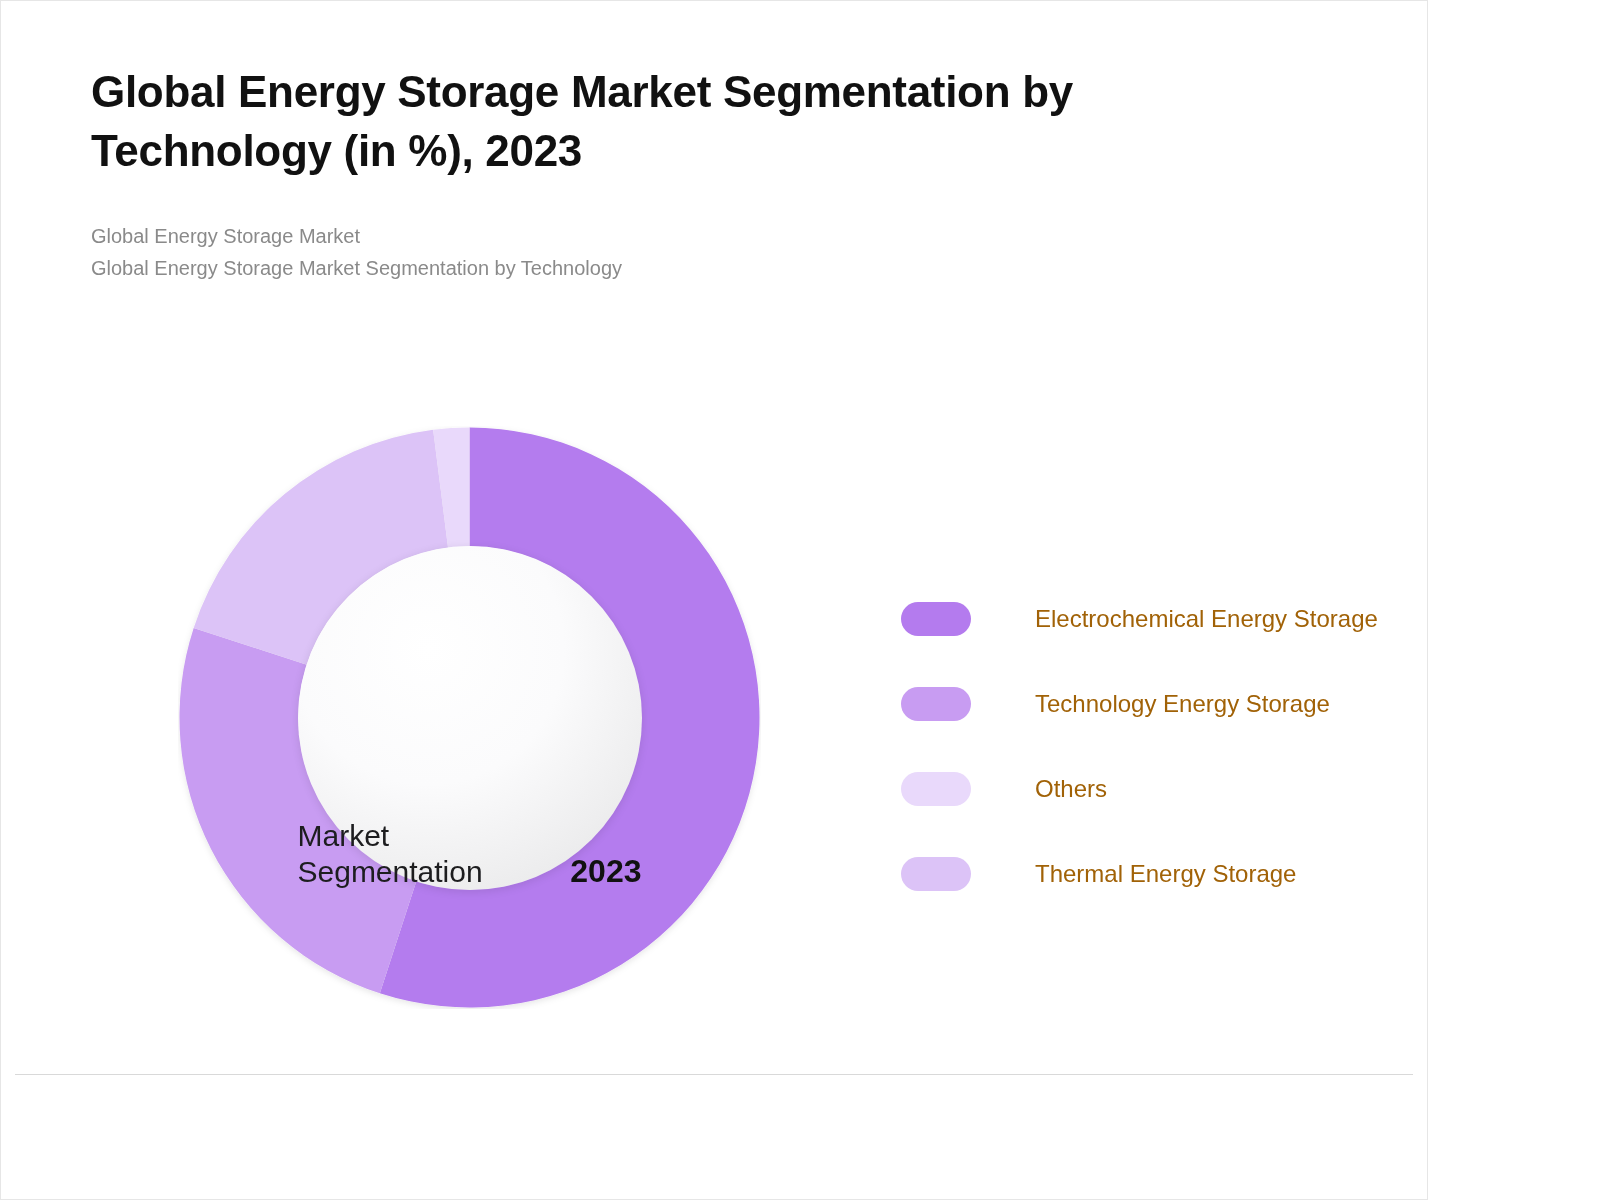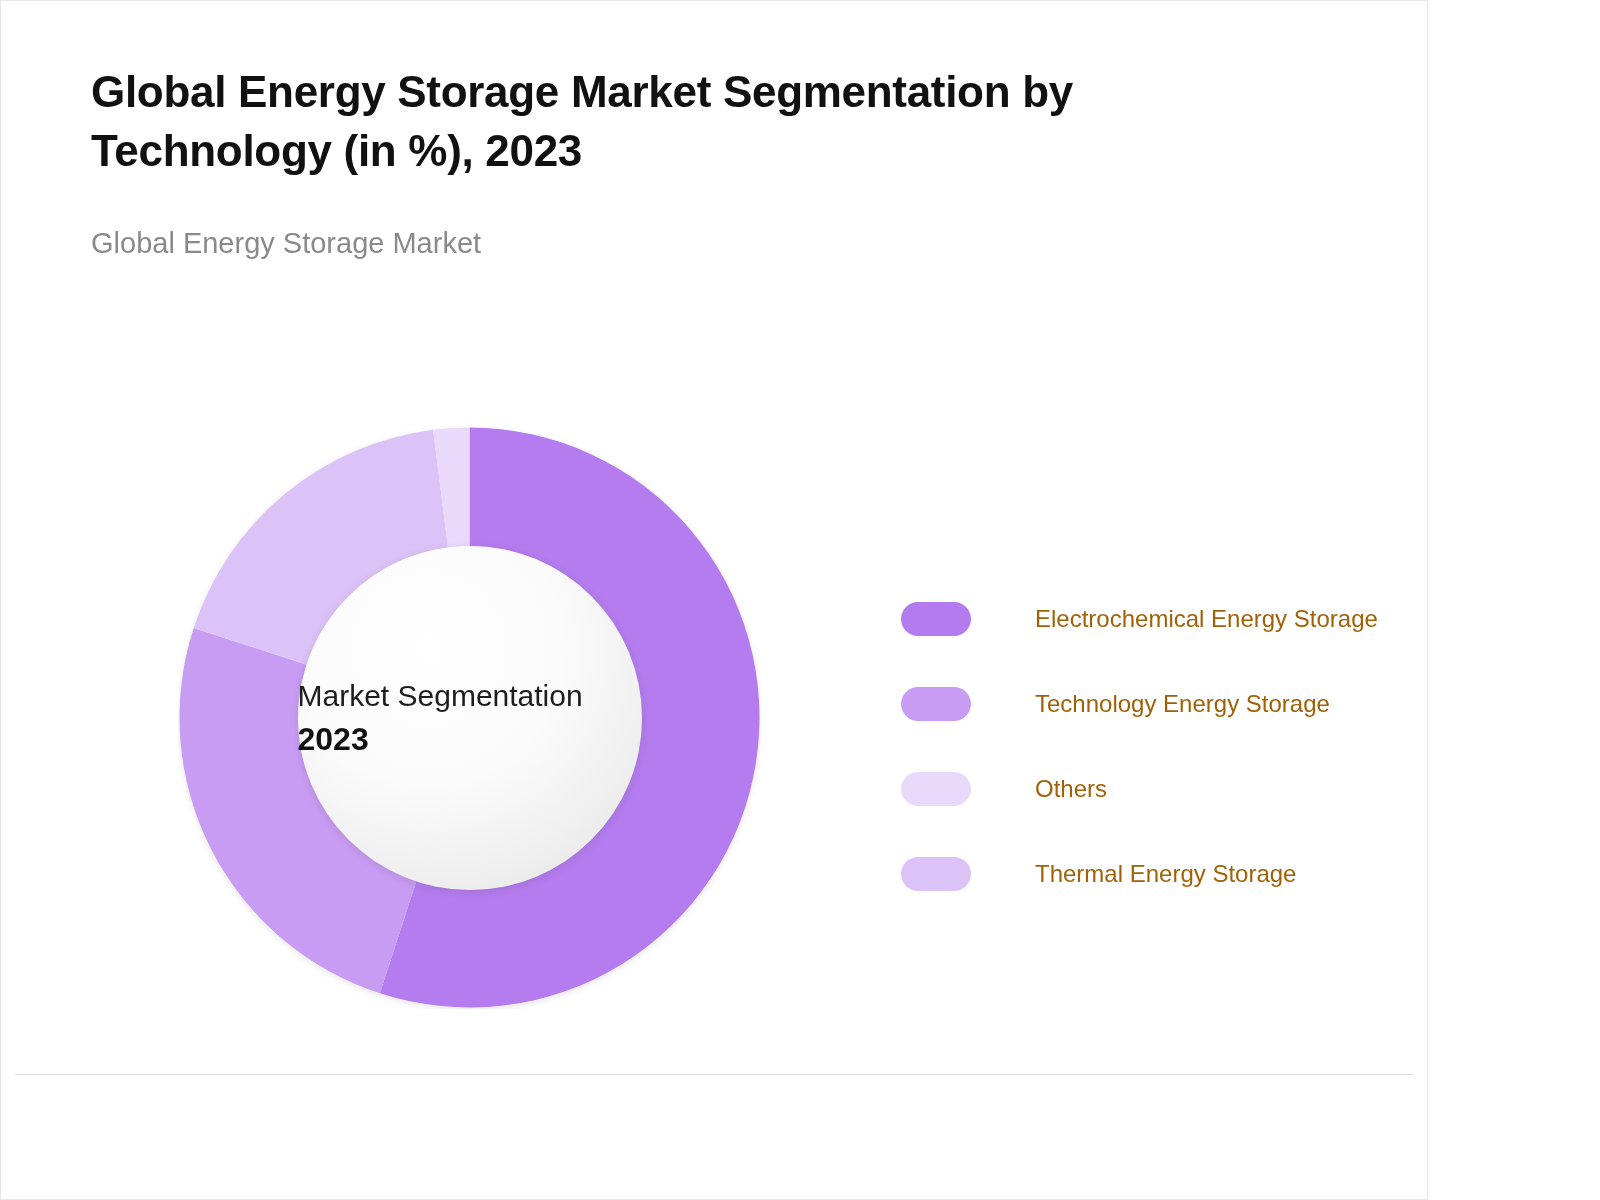--- a/index.html
+++ b/index.html
@@ -35,21 +35,21 @@
     line-height: 1.33;
     letter-spacing: -0.3px;
     max-width: 1160px;
   }
 
   .subtitle-block {
     margin-top: 40px;
   }
 
   .subtitle-line {
-    font-size: 29px;
+    font-size: 20px;
     color: #8a8a8a;
     line-height: 1.62;
     font-weight: normal;
   }
 
   
   .chart-area {
     position: absolute;
     left: 0;
     top: 400px;
@@ -76,22 +76,22 @@
     left: 50%;
     top: 50%;
     width: 344px;
     height: 344px;
     margin-left: -172px;
     margin-top: -172px;
     border-radius: 50%;
     background: radial-gradient(circle at 38% 30%, #ffffff 0%, #fbfbfc 42%, #ececed 78%, #e2e2e4 100%);
     box-shadow: 0 2px 10px rgba(0,0,0,0.10);
     display: flex;
-    flex-direction: column;
-    align-items: flex-start;
+    flex-direction: row;
+    align-items: flex-end;
     justify-content: center;
   }
 
   .center-label {
     font-size: 30px;
     color: #1d1d1f;
     font-weight: normal;
     line-height: 1.2;
   }
 
@@ -186,20 +186,21 @@
 </style>
 </head>
 <body>
 
 <div class="page">
 
   <div class="header">
     <div class="chart-title">Global Energy Storage Market Segmentation by Technology (in %), 2023</div>
     <div class="subtitle-block">
       <div class="subtitle-line">Global Energy Storage Market</div>
+      <div class="subtitle-line">Global Energy Storage Market Segmentation by Technology</div>
     </div>
   </div>
 
   <div class="chart-area">
 
     <div class="donut-wrap">
       <svg class="donut-svg" viewBox="0 0 583 583">
         <defs>
           <filter id="slice-shadow" x="-20%" y="-20%" width="140%" height="140%">
             <feDropShadow dx="0" dy="2" stdDeviation="3" flood-color="#000000" flood-opacity="0.10"></feDropShadow>

